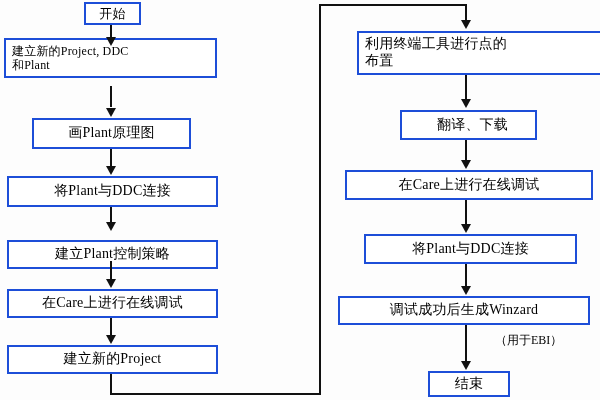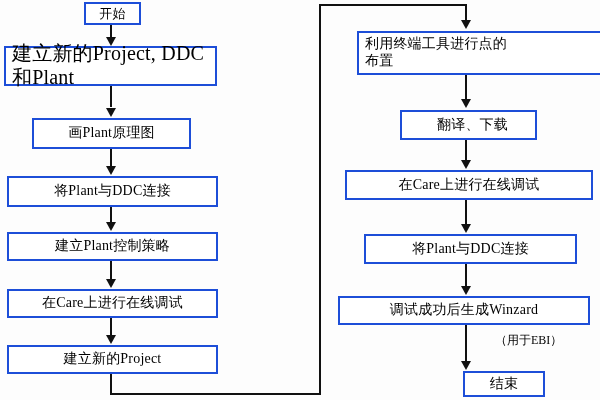--- a/index.html
+++ b/index.html
@@ -62,47 +62,47 @@
     border-top: 9px solid #111111;
   }
 </style>
 </head>
 <body>
 
 <div id="canvas">
 
   <div class="node" style="left:84px; top:2px; width:57px; height:23px; font-size:13px;">开始</div>
 
-  <div class="node left-align" style="left:4px; top:46px; width:213px; height:40px; font-size:20px;">建立新的Project, DDC
+  <div class="node left-align" style="left:4px; top:38px; width:213px; height:40px; font-size:12px;">建立新的Project, DDC
 和Plant</div>
 
   <div class="node" style="left:32px; top:118px; width:159px; height:31px; font-size:14px;">画Plant原理图</div>
 
   <div class="node" style="left:7px; top:176px; width:211px; height:31px; font-size:14px;">将Plant与DDC连接</div>
 
-  <div class="node" style="left:7px; top:232px; width:211px; height:29px; font-size:14px;">建立Plant控制策略</div>
+  <div class="node" style="left:7px; top:240px; width:211px; height:29px; font-size:14px;">建立Plant控制策略</div>
 
   <div class="node" style="left:7px; top:289px; width:211px; height:29px; font-size:14px;">在Care上进行在线调试</div>
 
   <div class="node" style="left:7px; top:345px; width:211px; height:29px; font-size:14px;">建立新的Project</div>
 
   <div class="node left-align" style="left:357px; top:31px; width:259px; height:44px; font-size:14px;">利用终端工具进行点的
 布置</div>
 
   <div class="node" style="left:400px; top:110px; width:137px; height:30px; font-size:14px;padding-left:11px;">翻译、下载</div>
 
   <div class="node" style="left:345px; top:170px; width:248px; height:30px; font-size:14px;text-align:right;">在Care上进行在线调试</div>
 
   <div class="node" style="left:364px; top:234px; width:213px; height:30px; font-size:14px;">将Plant与DDC连接</div>
 
   <div class="node" style="left:338px; top:296px; width:252px; height:29px; font-size:14px;">调试成功后生成Winzard</div>
 
   <div class="plain-label" style="left:495px; top:332px; font-size:12px;">（用于EBI）</div>
 
-  <div class="node" style="left:428px; top:371px; width:82px; height:26px; font-size:14px;margin-left:35px;">结束</div>
+  <div class="node" style="left:428px; top:371px; width:82px; height:26px; font-size:14px;">结束</div>
 
   <div class="vline" style="left:110px; top:25px; height:14px;"></div>
   <div class="arrowhead" style="left:106px; top:37px;"></div>
 
   <div class="vline" style="left:110px; top:86px; height:21px;"></div>
   <div class="arrowhead" style="left:106px; top:108px;"></div>
 
   <div class="vline" style="left:110px; top:149px; height:17px;"></div>
   <div class="arrowhead" style="left:106px; top:166px;"></div>
 

